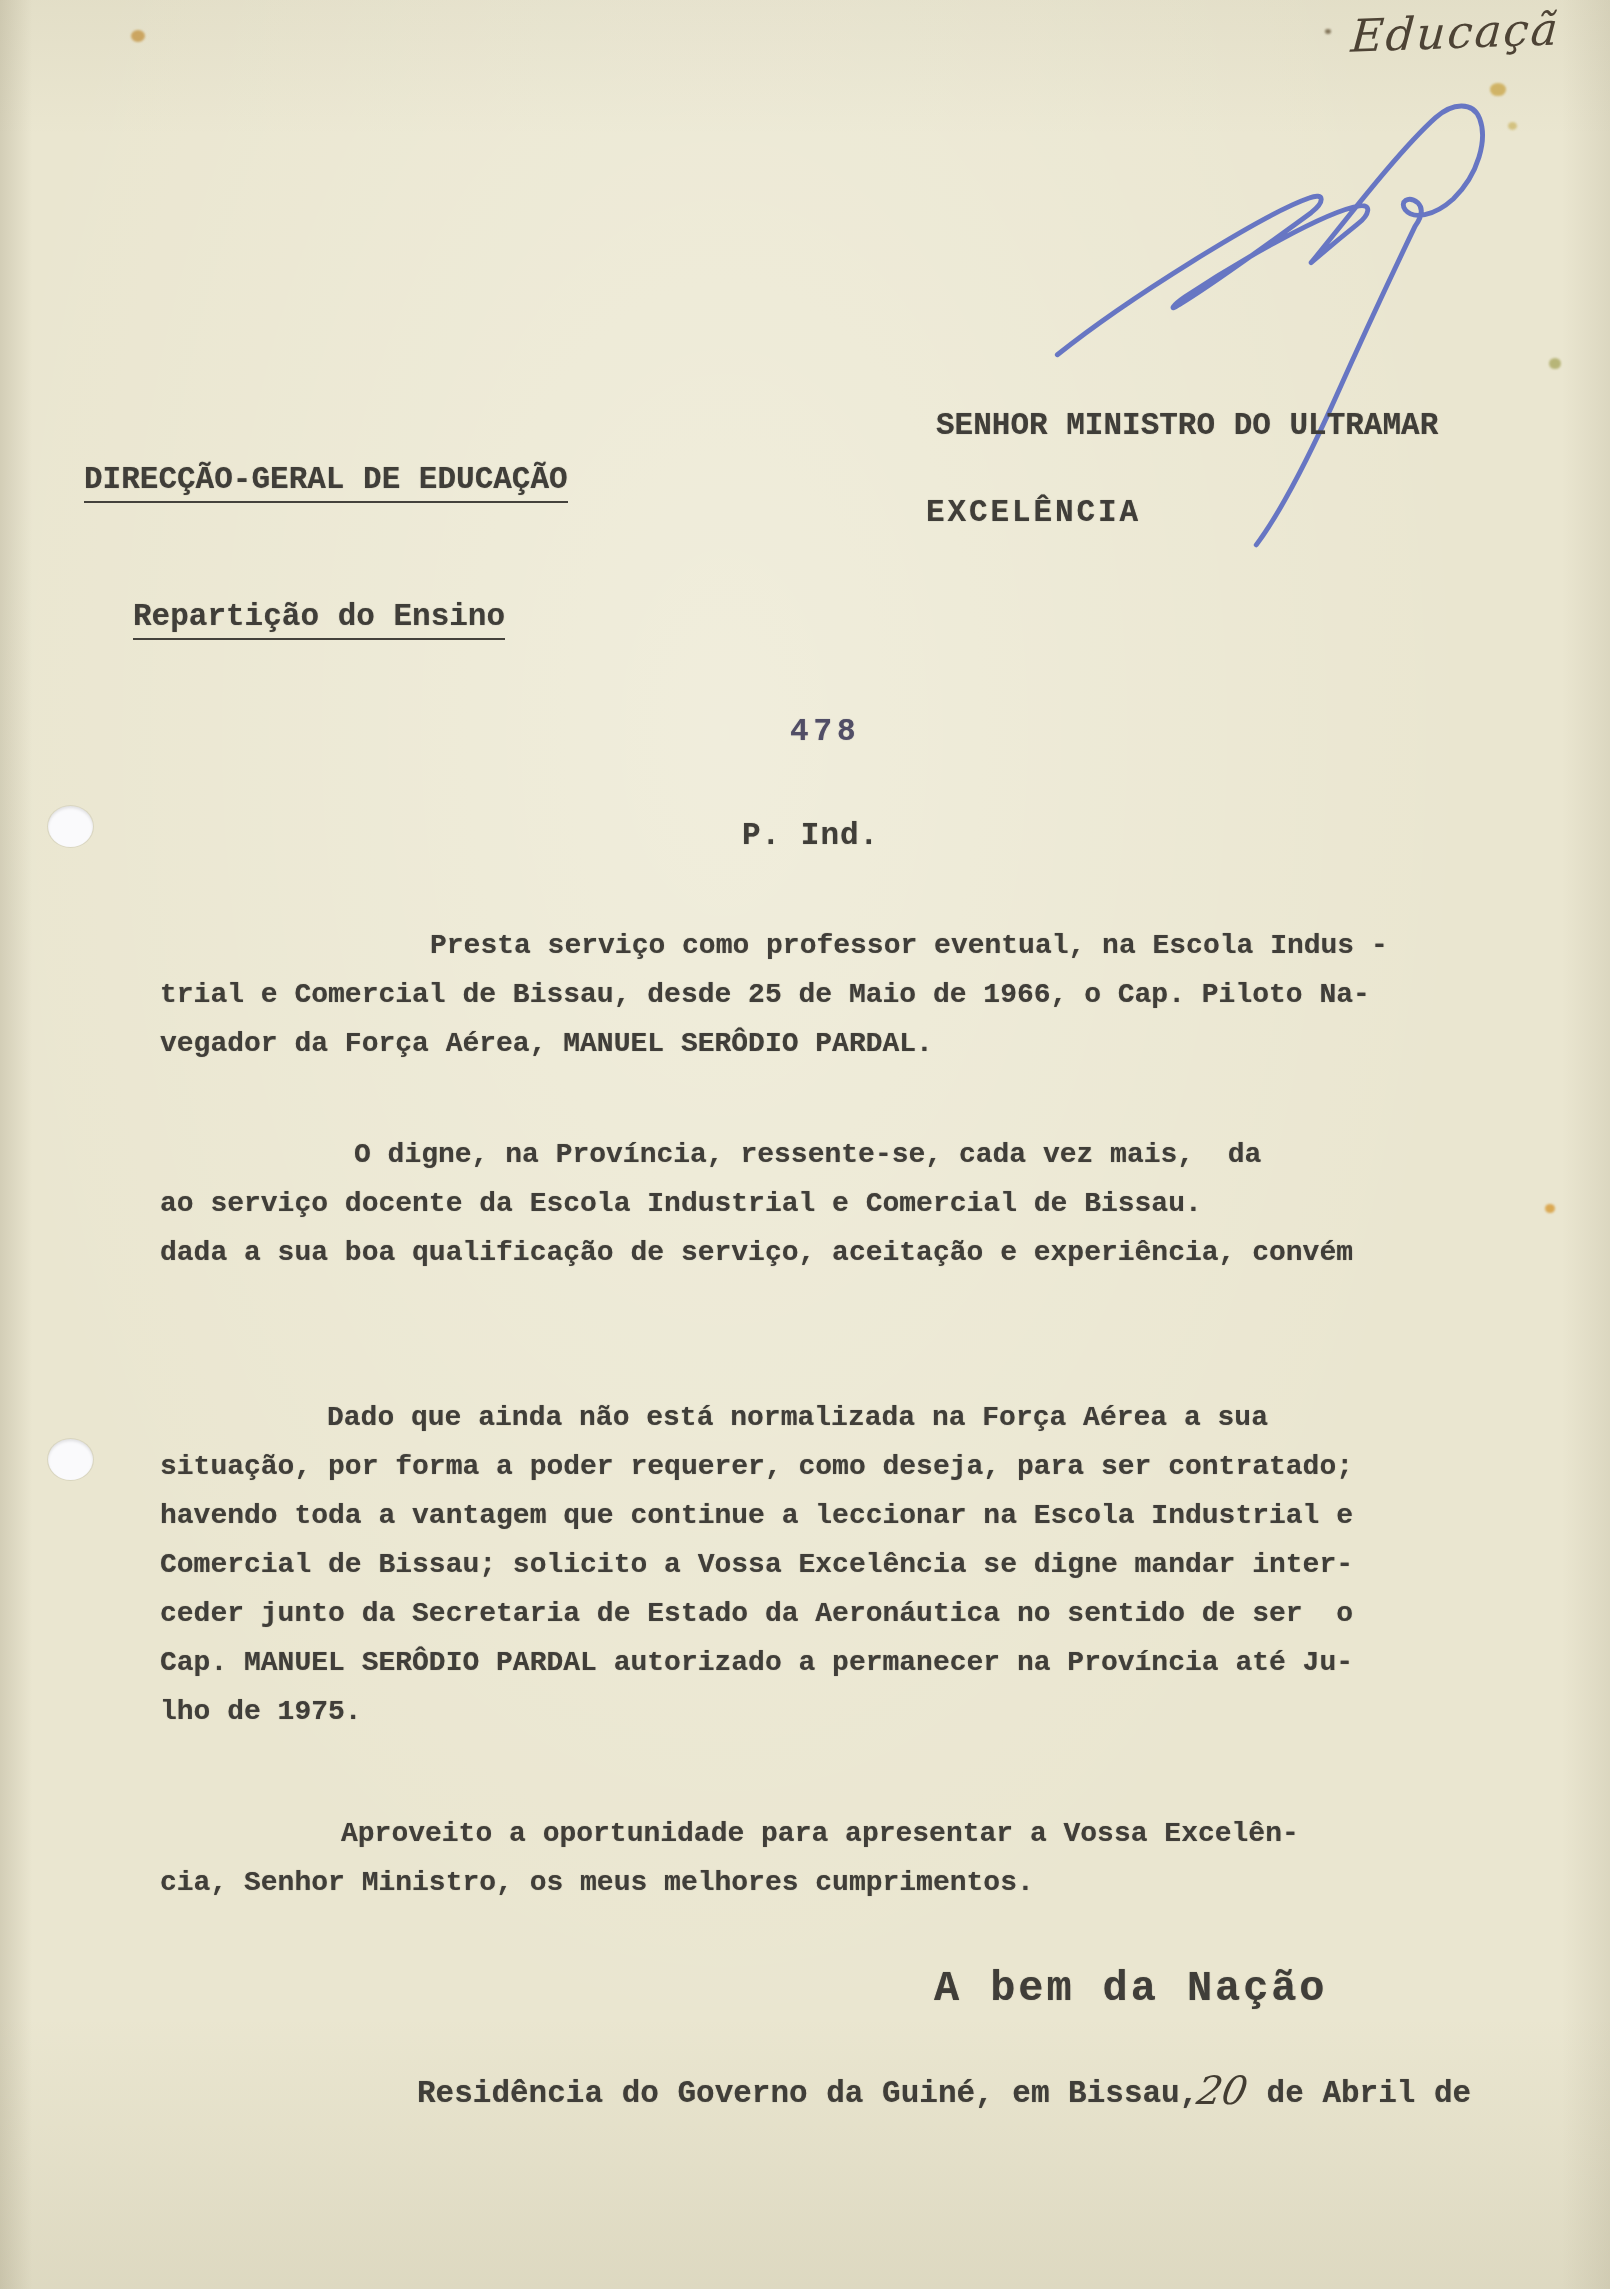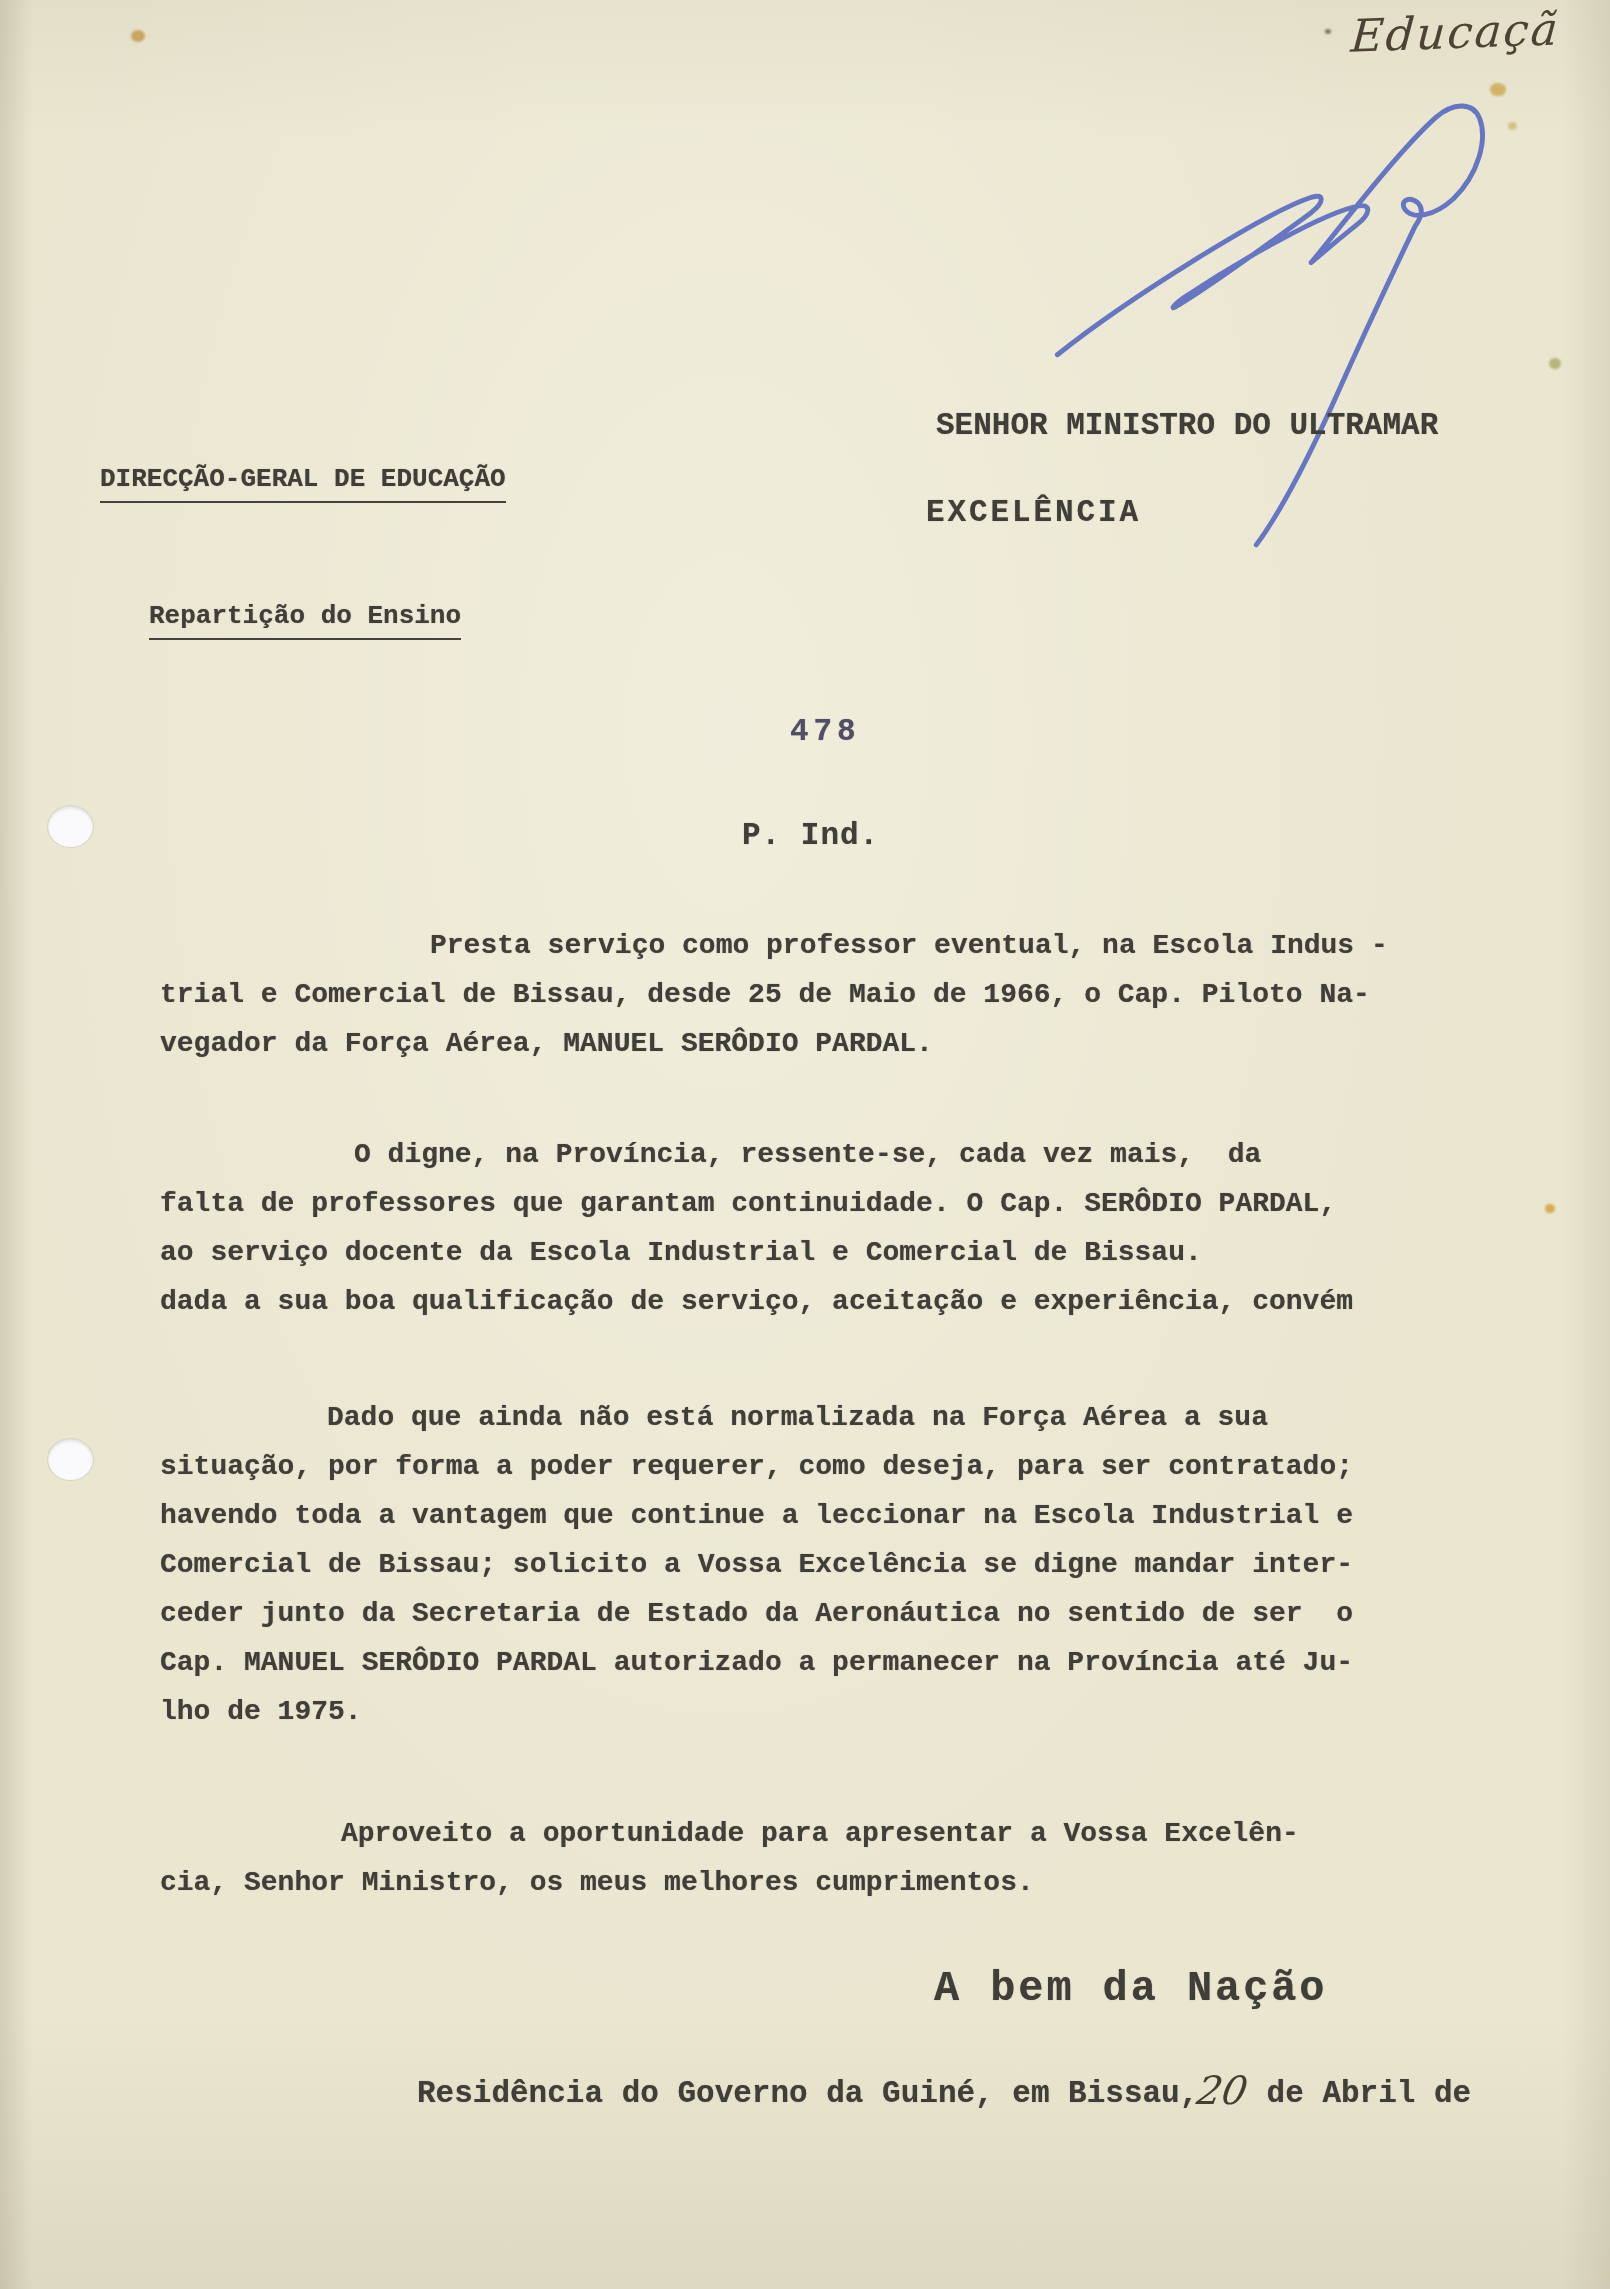--- a/index.html
+++ b/index.html
@@ -13,21 +13,21 @@
       #eae6d0;
     overflow:hidden;
     font-family:"Liberation Mono","DejaVu Sans Mono",monospace;
     font-weight:700;
     color:#403e39;
   }
   .tw{ text-shadow:0 0 1px rgba(62,58,50,0.55); white-space:pre; }
   .abs{ position:absolute; }
 
   
-  .hdr-left{ left:100px; top:392px; font-size:26px; line-height:35px;}
+  .hdr-left{ left:84px; top:392px; font-size:31px; line-height:35px;}
   .hdr-left .u{ border-bottom:2.9px solid #44423c; padding-bottom:3.9px; display:inline-block;}
   .hdr-left .l2{ margin-left:49px; margin-top:26px; }
   .addressee{ left:936px; top:395px; font-size:31px;margin-top:13px; }
   .salutation{ left:926px; top:495px; font-size:31px; letter-spacing:2.9px; }
 
   
   .ref-number{ left:790px; top:714px; font-size:31px; letter-spacing:4.9px; color:#514e66; text-shadow:0 0 1px rgba(80,76,100,0.6); }
   .ref-process{ left:742px; top:818px; font-size:31px; letter-spacing:1px; }
 
   
@@ -112,21 +112,21 @@
     <div class="l2"><span class="u">Repartição do Ensino</span></div>
   </div>
 
   <div class="abs tw addressee">SENHOR MINISTRO DO ULTRAMAR</div>
   <div class="abs tw salutation">EXCELÊNCIA</div>
 
   <div class="abs tw ref-number">478</div>
   <div class="abs tw ref-process">P. Ind.</div>
 
   <div class="abs tw para p1"><div class="line first">Presta serviço como professor eventual, na Escola Indus -</div><div class="line">trial e Comercial de Bissau, desde 25 de Maio de 1966, o Cap. Piloto Na-</div><div class="line">vegador da Força Aérea, MANUEL SERÔDIO PARDAL.</div></div>
-  <div class="abs tw para p2"><div class="line first">O digne, na Província, ressente-se, cada vez mais,  da</div><div class="line">falta de professores que garantam continuidade. O Cap. SERÔDIO PARDAL,</div><div class="line">ao serviço docente da Escola Industrial e Comercial de Bissau.</div><div class="line">dada a sua boa qualificação de serviço, aceitação e experiência, convém</div></div>
+  <div class="abs tw para p2"><div class="line first">O digne, na Província, ressente-se, cada vez mais,  da</div><div class="line">ao serviço docente da Escola Industrial e Comercial de Bissau.</div><div class="line">dada a sua boa qualificação de serviço, aceitação e experiência, convém</div></div>
   <div class="abs tw para p3"><div class="line first">Dado que ainda não está normalizada na Força Aérea a sua</div><div class="line">situação, por forma a poder requerer, como deseja, para ser contratado;</div><div class="line">havendo toda a vantagem que continue a leccionar na Escola Industrial e</div><div class="line">Comercial de Bissau; solicito a Vossa Excelência se digne mandar inter-</div><div class="line">ceder junto da Secretaria de Estado da Aeronáutica no sentido de ser  o</div><div class="line">Cap. MANUEL SERÔDIO PARDAL autorizado a permanecer na Província até Ju-</div><div class="line">lho de 1975.</div></div>
   <div class="abs tw para p4"><div class="line first">Aproveito a oportunidade para apresentar a Vossa Excelên-</div><div class="line">cia, Senhor Ministro, os meus melhores cumprimentos.</div></div>
 
   <div class="abs tw salute">A bem da Nação</div>
 
   <div class="abs tw dateline"><span>Residência do Governo da Guiné, em Bissau,</span><span class="hand-day">20</span><span> de Abril de</span></div>
 
 </div>
 
 

